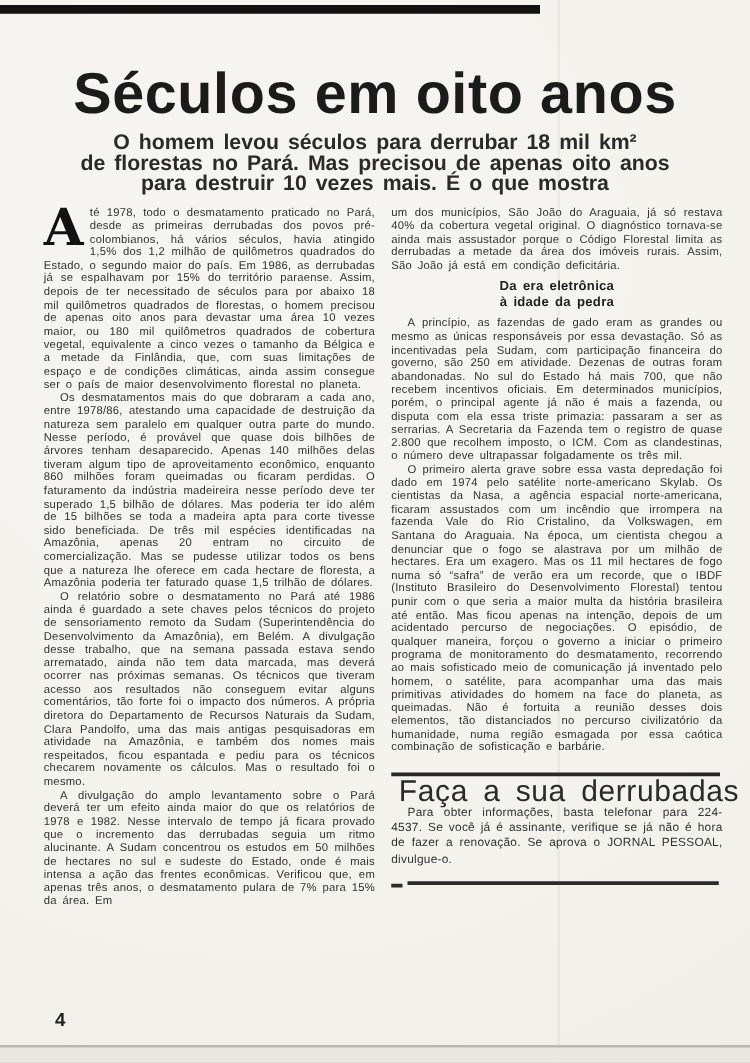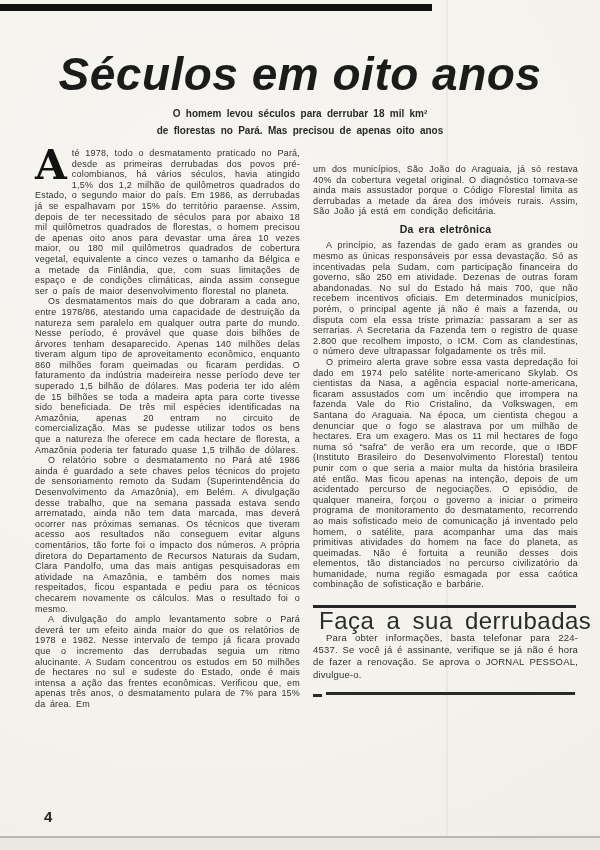--- a/index.html
+++ b/index.html
@@ -11,32 +11,32 @@
   .top-bar{position:absolute;left:0;top:4px;width:432px;height:7px;background:#121212;}
   .crease{position:absolute;top:0;left:446px;width:2px;height:100%;background:rgba(80,78,74,0.06);}
 
   .masthead{text-align:center;padding-top:44px;}
   .kicker{
     display:inline-block;font-size:15px;font-weight:bold;letter-spacing:2.5px;
     color:#1c1c1c;border-bottom:2px solid #1c1c1c;padding:0 10px 2px;
   }
   .headline{
     margin:7px 8px 9px;font-size:46px;line-height:1;font-weight:bold;
-    letter-spacing:0.5px;color:#1b1b1b;font-style:italic;
+    letter-spacing:0.5px;color:#1b1b1b;
   }
-  .deck{font-size:10px;font-weight:bold;line-height:16.5px;color:#2a2a2a;word-spacing:2.5px;}
+  .deck{font-size:17px;font-weight:bold;line-height:16.5px;color:#2a2a2a;word-spacing:2.5px;}
   .deck-line{white-space:nowrap;}
 
   .columns{display:flex;gap:13px;padding:9px 22px 0 35px;}
   .col{
     text-align:justify;font-size:9px;line-height:10.6px;
     letter-spacing:0.2px;word-spacing:1.8px;color:#313131;
   }
   .col-left{width:265px;flex:none;}
-  .col-right{flex:1;min-width:0;margin-top:16px;}
+  .col-right{flex:1;min-width:0;}
   .col p{margin:0;text-indent:13px;}
   p.opener{text-indent:0;}
   .dropcap{
     float:left;font-family:"DejaVu Serif", serif;font-weight:bold;
     font-size:41px;line-height:31px;padding:2px 5px 0 0;color:#121212;letter-spacing:0;
   }
   .subhead{
     text-align:center;font-weight:bold;font-size:10.5px;line-height:12.5px;
     margin:6px 0 5px;color:#1f1f1f;
   }
@@ -64,35 +64,37 @@
 
 <div class="sheet">
   <div class="top-bar"></div>
   <div class="crease"></div>
 
   <header class="masthead">
     <h1 class="headline">Séculos em oito anos</h1>
     <div class="deck">
       <div class="deck-line">O homem levou séculos para derrubar 18 mil km²</div>
       <div class="deck-line">de florestas no Pará. Mas precisou de apenas oito anos</div>
+      <div class="deck-line">para destruir 10 vezes mais. É o que mostra</div>
     </div>
   </header>
 
   <main class="columns">
     <section class="col col-left">
       <p class="opener"><span class="dropcap">A</span><span>té 1978, todo o desmatamento praticado no Pará, desde as primeiras derrubadas dos povos pré-colombianos, há vários séculos, havia atingido 1,5% dos 1,2 milhão de quilômetros quadrados do Estado, o segundo maior do país. Em 1986, as derrubadas já se espalhavam por 15% do território paraense. Assim, depois de ter necessitado de séculos para por abaixo 18 mil quilômetros quadrados de florestas, o homem precisou de apenas oito anos para devastar uma área 10 vezes maior, ou 180 mil quilômetros quadrados de cobertura vegetal, equivalente a cinco vezes o tamanho da Bélgica e a metade da Finlândia, que, com suas limitações de espaço e de condições climáticas, ainda assim consegue ser o país de maior desenvolvimento florestal no planeta.</span></p>
       <p>Os desmatamentos mais do que dobraram a cada ano, entre 1978/86, atestando uma capacidade de destruição da natureza sem paralelo em qualquer outra parte do mundo. Nesse período, é provável que quase dois bilhões de árvores tenham desaparecido. Apenas 140 milhões delas tiveram algum tipo de aproveitamento econômico, enquanto 860 milhões foram queimadas ou ficaram perdidas. O faturamento da indústria madeireira nesse período deve ter superado 1,5 bilhão de dólares. Mas poderia ter ido além de 15 bilhões se toda a madeira apta para corte tivesse sido beneficiada. De três mil espécies identificadas na Amazônia, apenas 20 entram no circuito de comercialização. Mas se pudesse utilizar todos os bens que a natureza lhe oferece em cada hectare de floresta, a Amazônia poderia ter faturado quase 1,5 trilhão de dólares.</p>
       <p>O relatório sobre o desmatamento no Pará até 1986 ainda é guardado a sete chaves pelos técnicos do projeto de sensoriamento remoto da Sudam (Superintendência do Desenvolvimento da Amazônia), em Belém. A divulgação desse trabalho, que na semana passada estava sendo arrematado, ainda não tem data marcada, mas deverá ocorrer nas próximas semanas. Os técnicos que tiveram acesso aos resultados não conseguem evitar alguns comentários, tão forte foi o impacto dos números. A própria diretora do Departamento de Recursos Naturais da Sudam, Clara Pandolfo, uma das mais antigas pesquisadoras em atividade na Amazônia, e também dos nomes mais respeitados, ficou espantada e pediu para os técnicos checarem novamente os cálculos. Mas o resultado foi o mesmo.</p>
       <p>A divulgação do amplo levantamento sobre o Pará deverá ter um efeito ainda maior do que os relatórios de 1978 e 1982. Nesse intervalo de tempo já ficara provado que o incremento das derrubadas seguia um ritmo alucinante. A Sudam concentrou os estudos em 50 milhões de hectares no sul e sudeste do Estado, onde é mais intensa a ação das frentes econômicas. Verificou que, em apenas três anos, o desmatamento pulara de 7% para 15% da área. Em</p>
     </section>
 
     <section class="col col-right">
       <p class="opener">um dos municípios, São João do Araguaia, já só restava 40% da cobertura vegetal original. O diagnóstico tornava-se ainda mais assustador porque o Código Florestal limita as derrubadas a metade da área dos imóveis rurais. Assim, São João já está em condição deficitária.</p>
       <h3 class="subhead">
         <div>Da era eletrônica</div>
+        <div>à idade da pedra</div>
       </h3>
       <p>A princípio, as fazendas de gado eram as grandes ou mesmo as únicas responsáveis por essa devastação. Só as incentivadas pela Sudam, com participação financeira do governo, são 250 em atividade. Dezenas de outras foram abandonadas. No sul do Estado há mais 700, que não recebem incentivos oficiais. Em determinados municípios, porém, o principal agente já não é mais a fazenda, ou disputa com ela essa triste primazia: passaram a ser as serrarias. A Secretaria da Fazenda tem o registro de quase 2.800 que recolhem imposto, o ICM. Com as clandestinas, o número deve ultrapassar folgadamente os três mil.</p>
       <p>O primeiro alerta grave sobre essa vasta depredação foi dado em 1974 pelo satélite norte-americano Skylab. Os cientistas da Nasa, a agência espacial norte-americana, ficaram assustados com um incêndio que irrompera na fazenda Vale do Rio Cristalino, da Volkswagen, em Santana do Araguaia. Na época, um cientista chegou a denunciar que o fogo se alastrava por um milhão de hectares. Era um exagero. Mas os 11 mil hectares de fogo numa só “safra” de verão era um recorde, que o IBDF (Instituto Brasileiro do Desenvolvimento Florestal) tentou punir com o que seria a maior multa da história brasileira até então. Mas ficou apenas na intenção, depois de um acidentado percurso de negociações. O episódio, de qualquer maneira, forçou o governo a iniciar o primeiro programa de monitoramento do desmatamento, recorrendo ao mais sofisticado meio de comunicação já inventado pelo homem, o satélite, para acompanhar uma das mais primitivas atividades do homem na face do planeta, as queimadas. Não é fortuita a reunião desses dois elementos, tão distanciados no percurso civilizatório da humanidade, numa região esmagada por essa caótica combinação de sofisticação e barbárie.</p>
 
       <div class="promo">
         <div class="promo-rule"></div>
         <h2 class="promo-heading">Faça a sua derrubadas</h2>
         <p class="promo-body">Para obter informações, basta telefonar para 224-4537. Se você já é assinante, verifique se já não é hora de fazer a renovação. Se aprova o JORNAL PESSOAL, divulgue-o.</p>
         <div class="dash-rule">
           <span class="dash"></span>

